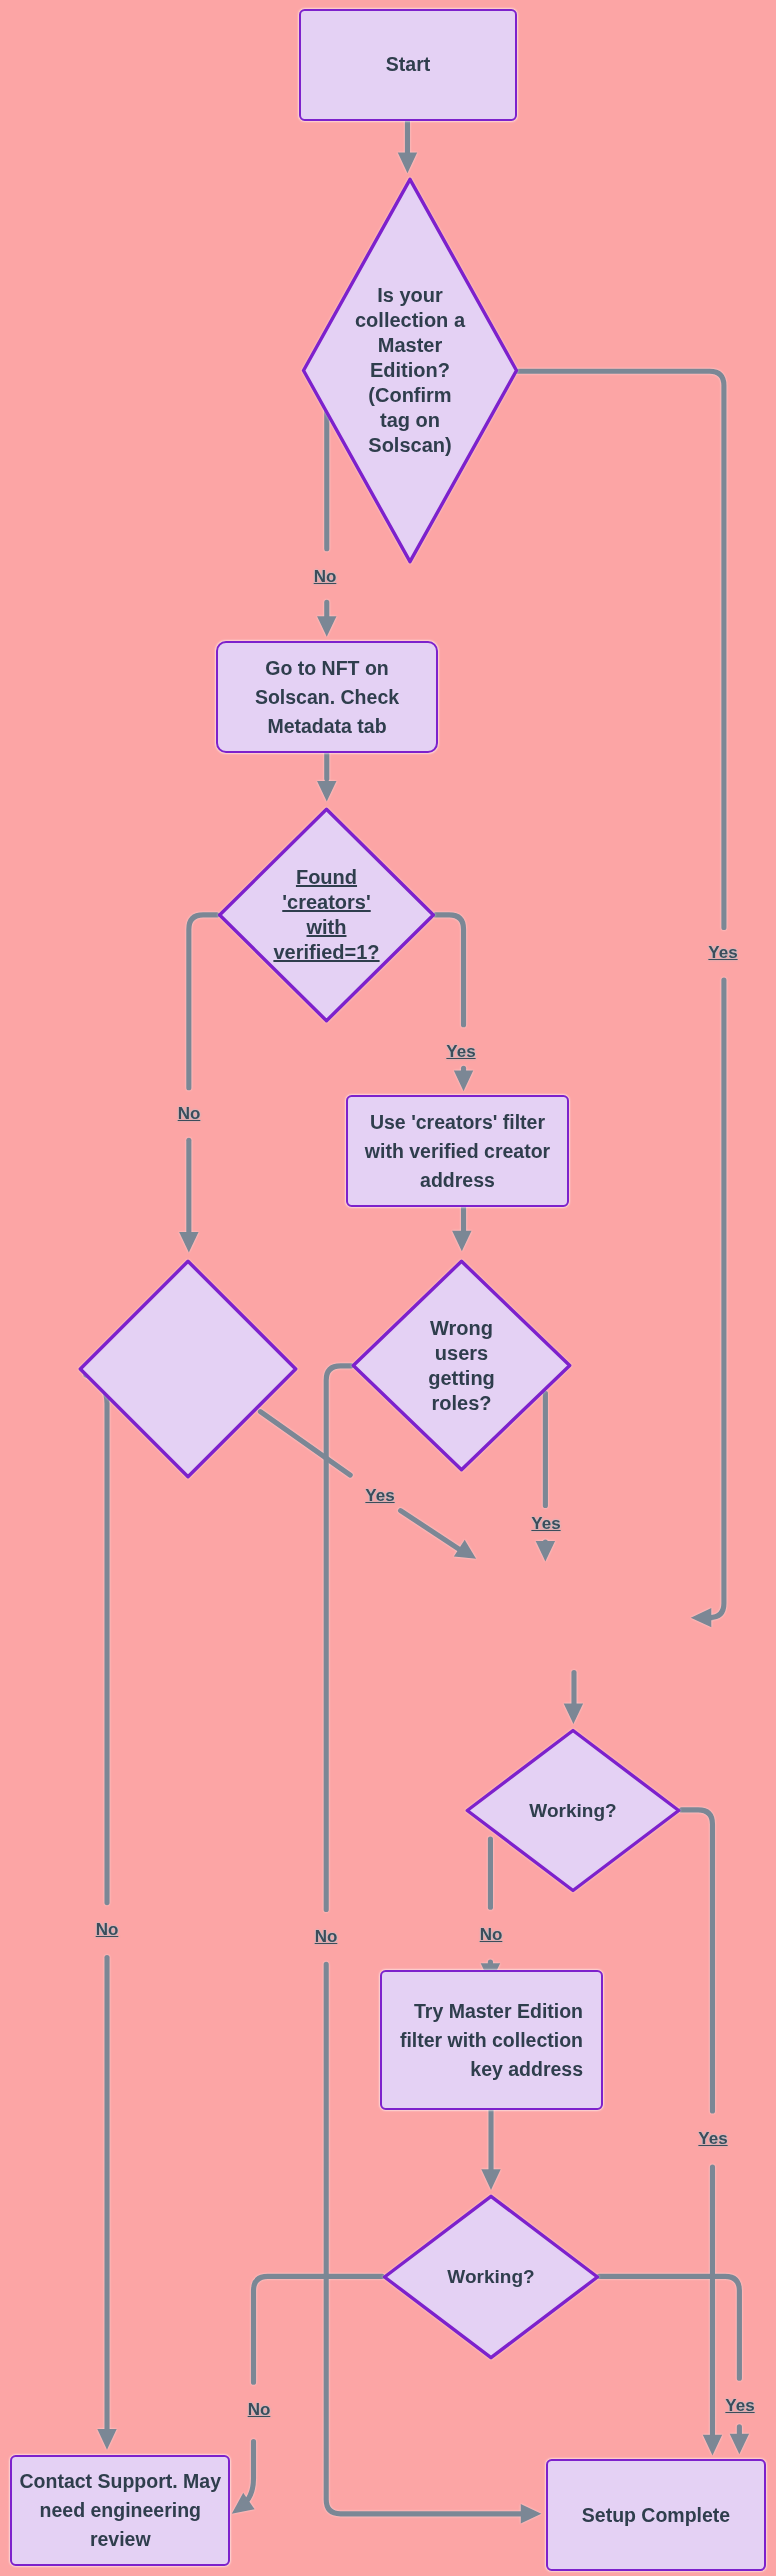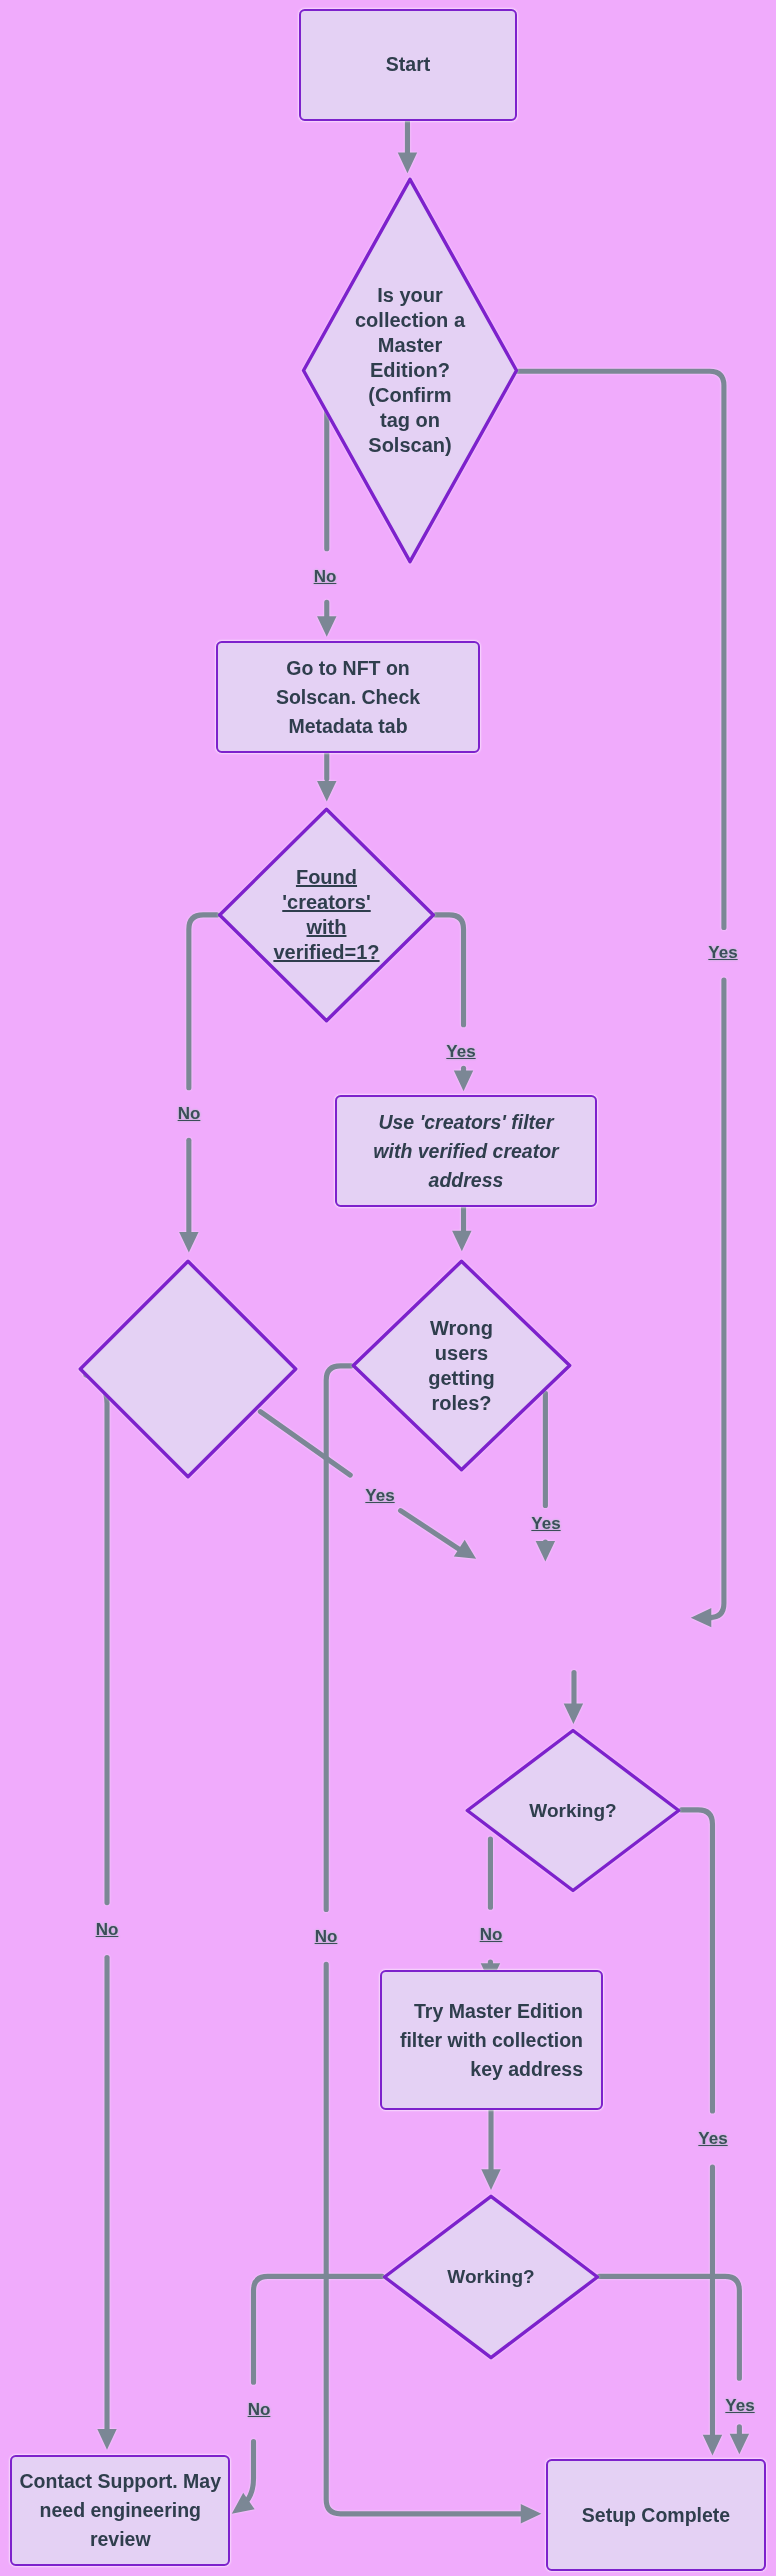--- a/index.html
+++ b/index.html
@@ -1,17 +1,17 @@
 <!DOCTYPE html>
 <html style="font-size:9.2px"><head>
 <meta charset="utf-8">
 <style>
   html,body{margin:0;padding:0;background:#000;}
   #canvas{
-    position:relative;width:776px;height:2576px;background:#f0abfc;overflow:hidden;
+    position:relative;width:776px;height:2576px;background:#fca5a5;overflow:hidden;
     font-family:"Liberation Sans", sans-serif;
   }
   .edges{position:absolute;left:0;top:0;filter:drop-shadow(0 0 0.9px rgba(255,255,255,.55));}
   .edges path{stroke:#7b8795;stroke-width:9;fill:none;stroke-linecap:round;}
   .edges polygon{fill:#7b8795;stroke:none;}
   .node{position:absolute;display:flex;align-items:center;justify-content:center;
     box-sizing:border-box;text-align:center;color:#2f3e4d;font-weight:600;
     white-space:pre-line;}
   .rect-node{background:#e4d1f4;border:2.9px solid #7d21cc;border-radius:5.7px;
     box-shadow:0 0 1.7px 0.9px rgba(255,255,255,.55);font-size:19.5px;line-height:29px;}
@@ -127,27 +127,27 @@
       <path d="M668 3977 H468 Q443 3977 443 4002 V4162"></path>
       <path d="M443 4266 V4330 Q443 4364 421 4379"></path>
       <polygon points="405,4392 445,4384 425,4355"></polygon>
     </g>
   </svg>
 
   <div class="node rect-node" style="left:299px;top:8.6px;width:218px;height:112px;">
     <span>Start</span>
   </div>
 
-  <div class="node rect-node" style="left:216px;top:641px;width:264px;height:112px;">
+  <div class="node rect-node" style="left:216px;top:641px;width:222px;height:112px;border-radius:10px;">
     <span>Go to NFT on
 Solscan. Check
 Metadata tab</span>
   </div>
 
-  <div class="node rect-node" style="left:335px;top:1095px;width:262px;height:112px;font-style:italic;">
+  <div class="node rect-node" style="left:346px;top:1095px;width:223px;height:112px;">
     <span>Use 'creators' filter
 with verified creator
 address</span>
   </div>
 
 
   <div class="node rect-node" style="left:380px;top:1970px;width:223px;height:140px;text-align:right;">
     <span>Try Master Edition
 filter with collection
 key address</span>

